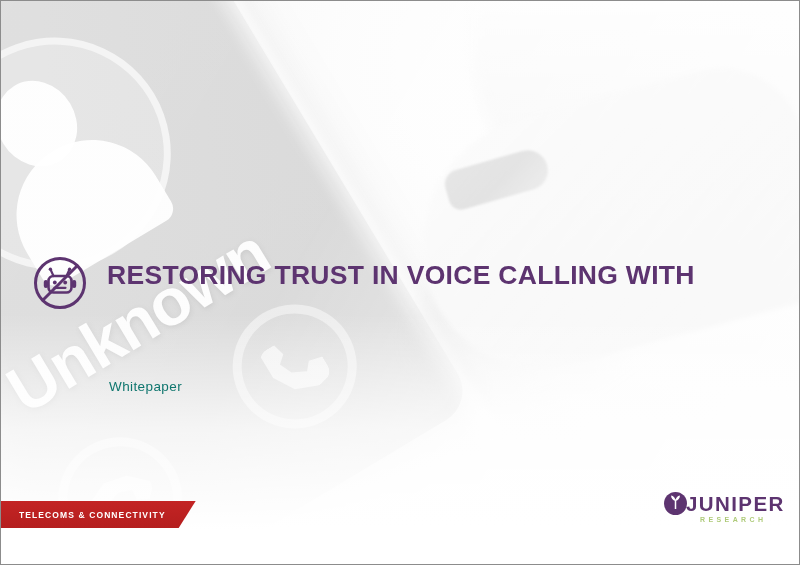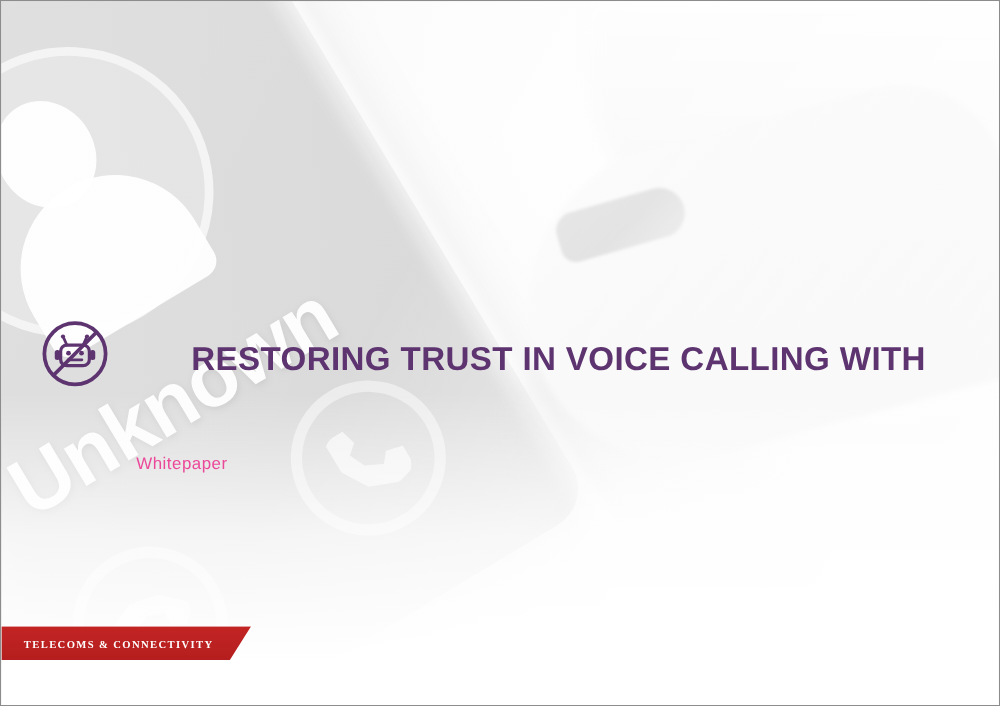--- a/index.html
+++ b/index.html
@@ -206,23 +206,22 @@
 
   
   .content {
     position: absolute;
     inset: 0;
   }
 
   .title-block {
     position: absolute;
     left: 106px;
-    top: 268px;
+    top: 256px;
     width: 600px;
-    margin-left: 46px;
   }
   .title {
     margin: 0;
     font-size: 26.5px;
     line-height: 1.37;
     font-weight: bold;
     color: #5d3470;
     letter-spacing: 0.3px;
     text-transform: uppercase;
   }
@@ -231,39 +230,38 @@
     position: absolute;
     left: 31px;
     top: 254px;
     width: 56px;
     height: 56px;
   }
 
   .subtitle {
     position: absolute;
     left: 108px;
-    top: 362px;
+    top: 378px;
     font-size: 13.5px;
-    color: #ec4899;
+    color: #0f766e;
     letter-spacing: 0.4px;
   }
 
   
   .ribbon {
     position: absolute;
     left: 0;
     top: 500px;
     height: 27px;
     padding: 0 30px 0 18px;
     display: flex;
     align-items: center;
     background: #bc2121;
     background: linear-gradient(180deg, #c32424 0%, #b51e1e 100%);
     clip-path: polygon(0 0, 100% 0, calc(100% - 17px) 100%, 0 100%);
-    font-family: Liberation Serif, serif;
   }
   .ribbon-text {
     font-size: 8.5px;
     font-weight: bold;
     color: #ffffff;
     letter-spacing: 1.1px;
     white-space: nowrap;
   }
 
   
@@ -377,15 +375,25 @@
     <div class="title-block">
       <h1 class="title">RESTORING TRUST IN VOICE CALLING WITH</h1>
     </div>
 
     <div class="subtitle">Whitepaper</div>
 
     <div class="ribbon">
       <span class="ribbon-text">TELECOMS &amp; CONNECTIVITY</span>
     </div>
 
+    <div class="logo">
+      <div class="logo-mark"></div>
+      <svg class="logo-sprig" viewBox="0 0 11 14" aria-hidden="true">
+        <path d="M5.5 14 L5.5 5" stroke="#ffffff" stroke-width="1.5" stroke-linecap="round" fill="none"></path>
+        <path d="M5.5 6 C2.6 5.6 1.2 3.4 1 0.6 C3.7 1 5.3 2.9 5.5 6 Z" fill="#ffffff"></path>
+        <path d="M5.5 6 C8.4 5.6 9.8 3.4 10 0.6 C7.3 1 5.7 2.9 5.5 6 Z" fill="#ffffff"></path>
+      </svg>
+      <div class="logo-word">JUNIPER</div>
+      <div class="logo-sub">RESEARCH</div>
+    </div>
 
   </div>
 </div>
 
 </body></html>

